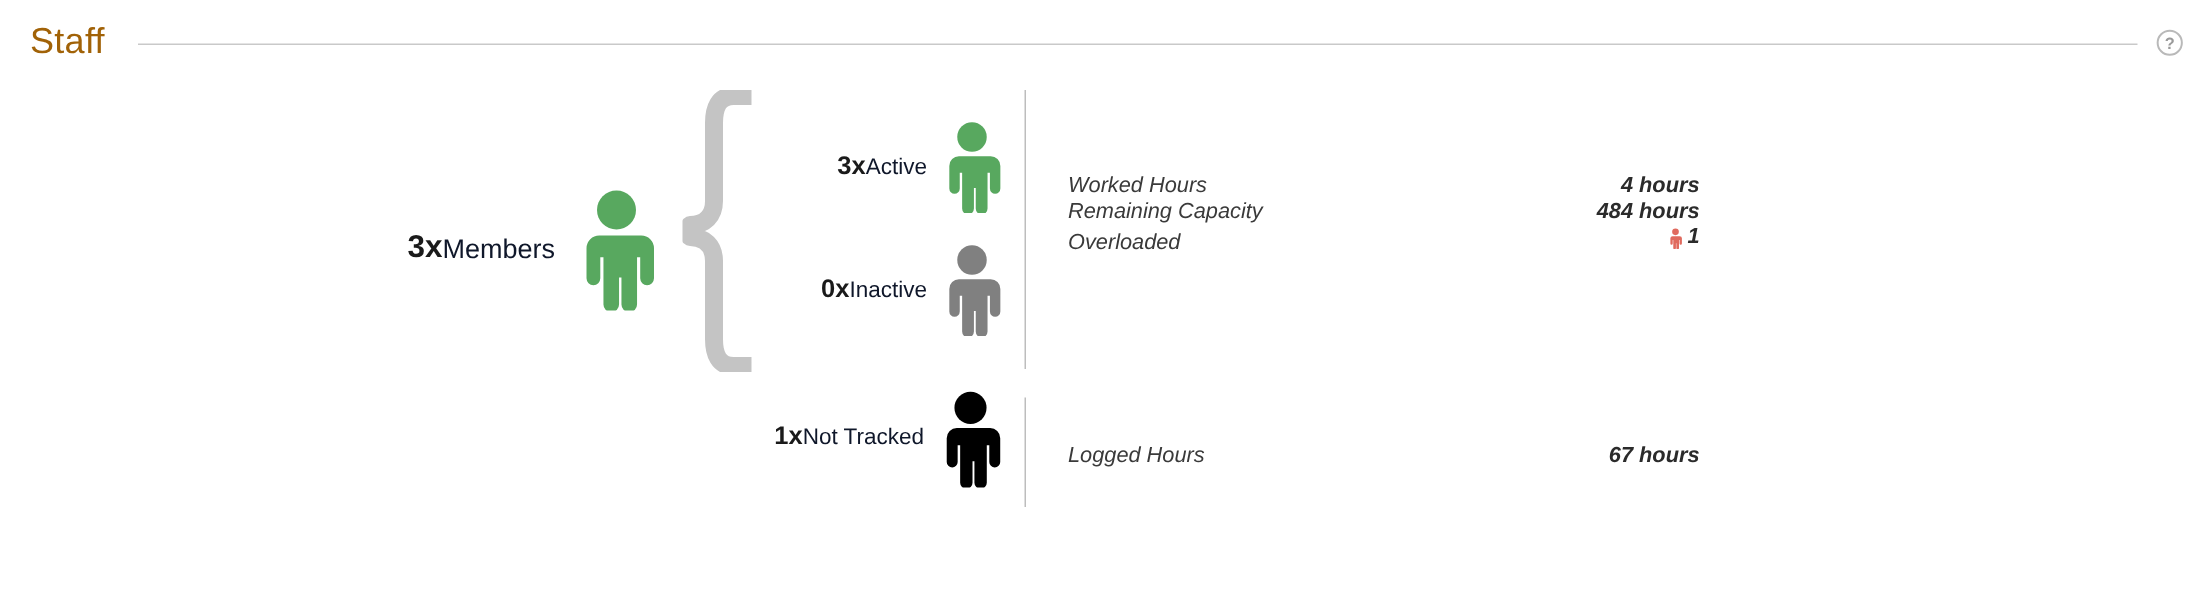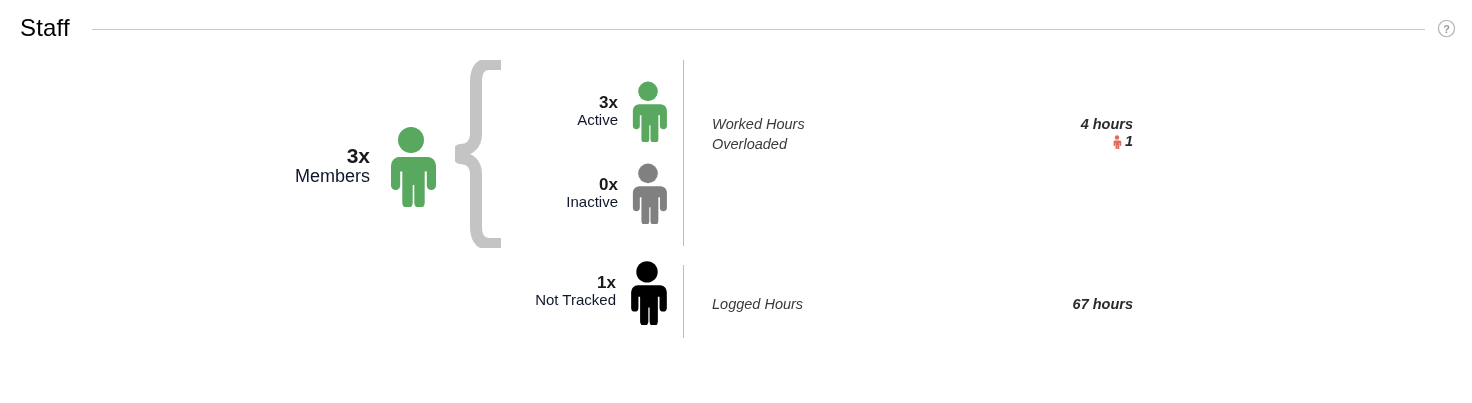--- a/index.html
+++ b/index.html
@@ -21,21 +21,21 @@
     position: absolute;
     left: 0; top: 0;
     width: 1472px; height: 56px;
     display: flex;
     align-items: center;
   }
   .page-title {
     margin-left: 20px;
     font-size: 24px;
     font-weight: 400;
-    color: #000000;
+    color: #a16207;
     letter-spacing: 0.2px;
     white-space: nowrap;
   }
   .header-rule {
     flex: 1 1 auto;
     height: 1px;
     background: #c9c9c9;
     margin: 0 12px 0 22px;
     position: relative;
     top: 1px;
@@ -58,21 +58,21 @@
   .members-block {
     position: absolute;
     left: 230px; top: 55px;
     width: 210px; height: 110px;
     display: flex;
     align-items: center;
     justify-content: flex-end;
   }
   .count-stack {
     display: flex;
-    flex-direction: column;
+    flex-direction: row;
     align-items: flex-end;
     line-height: 1.05;
     padding-bottom: 2px;
     justify-content: space-between;
   }
   .count-num {
     font-size: 21px;
     font-weight: bold;
     color: #1a1a1a;
   }
@@ -244,20 +244,24 @@
 
   <div class="vdiv vdiv-top"></div>
   <div class="vdiv vdiv-bottom"></div>
 
   <div class="stats stats-top">
     <div class="stat-row">
       <span class="stat-label">Worked Hours</span>
       <span class="stat-value">4 hours</span>
     </div>
     <div class="stat-row">
+      <span class="stat-label">Remaining Capacity</span>
+      <span class="stat-value">484 hours</span>
+    </div>
+    <div class="stat-row">
       <span class="stat-label">Overloaded</span>
       <span class="stat-value with-icon">
         <svg class="mini-person" width="10" height="14" viewBox="0 0 58 82" aria-hidden="true">
           <g fill="#e06a5e">
             <circle cx="29" cy="15" r="13"></circle>
             <path d="M12.5 32 h33 a8.5 8.5 0 0 1 8.5 8.5 v20 a4.6 4.6 0 0 1 -9.2 0 v-14 h-2.1 v31.5 a5.2 5.2 0 0 1 -10.4 0 v-18 h-1.6 v18 a5.2 5.2 0 0 1 -10.4 0 v-31.5 h-2.1 v14 a4.6 4.6 0 0 1 -9.2 0 v-20 a8.5 8.5 0 0 1 8.5 -8.5 z"></path>
           </g>
         </svg>
         <span>1</span>
       </span>

